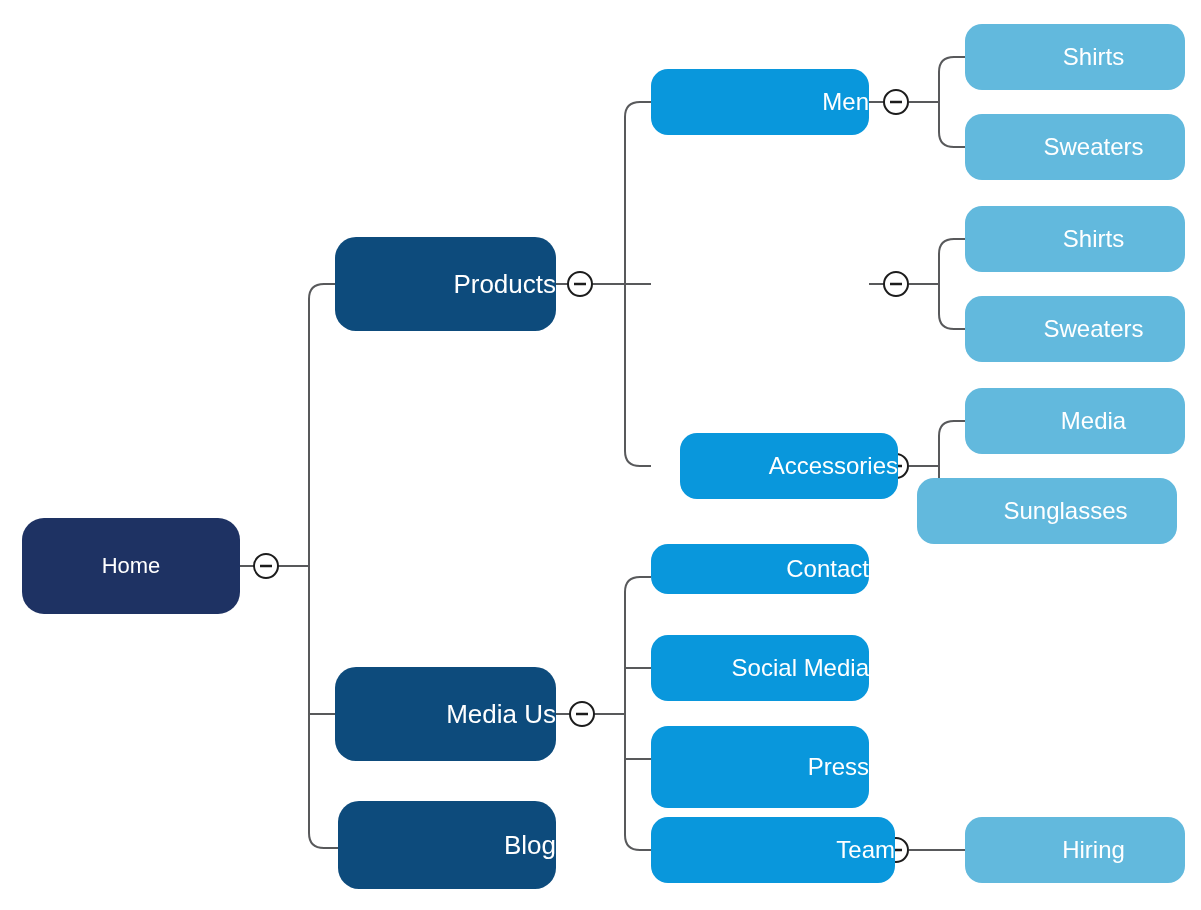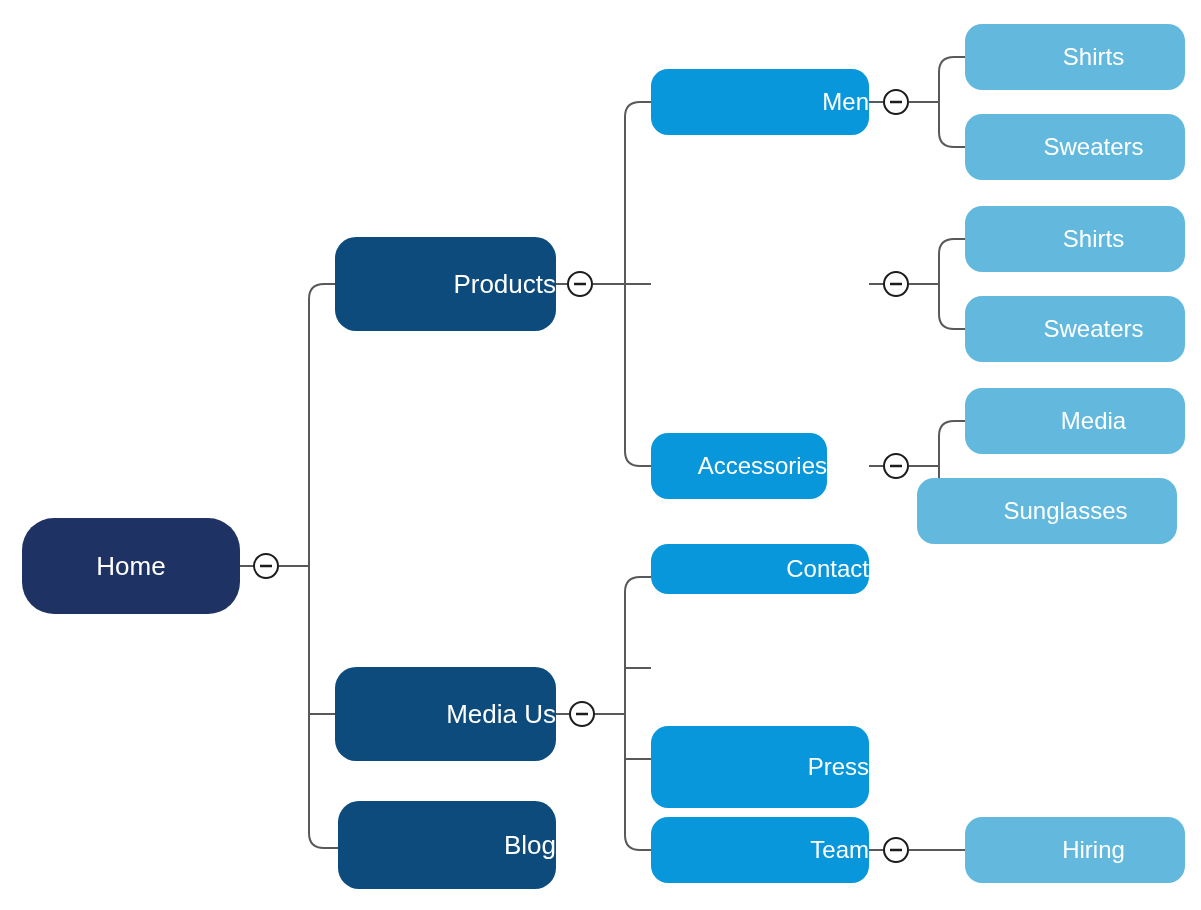--- a/index.html
+++ b/index.html
@@ -43,22 +43,22 @@
     justify-content: center;
     color: var(--text, #ffffff);
     text-align: center;
     box-sizing: border-box;
   }
   .node .label {
     white-space: nowrap;
   }
   .l0 {
     background: var(--root-bg, #1e3263);
-    border-radius: 32px;
-    font-size: 26px;
+    border-radius: 22px;
+    font-size: 22px;
   }
   .l1 {
     background: var(--level1-bg, #0d4b7c);
     border-radius: 21px;
     font-size: 26px;
     justify-content: flex-end;
   }
   .l2 {
     background: var(--level2-bg, #0997dc);
     border-radius: 17px;
@@ -149,30 +149,33 @@
   <div class="node l1" style="left:335px;top:667px;width:221px;height:94px">
     <span class="label">Media Us</span>
   </div>
   <div class="node l1" style="left:338px;top:801px;width:218px;height:88px">
     <span class="label">Blog</span>
   </div>
 
   <div class="node l2" style="left:651px;top:69px;width:218px;height:66px">
     <span class="label">Men</span>
   </div>
-  <div class="node l2" style="left:651px;top:433px;width:176px;height:66px">
+  <div class="node l2" style="left:680px;top:433px;width:218px;height:66px">
     <span class="label">Accessories</span>
   </div>
   <div class="node l2" style="left:651px;top:544px;width:218px;height:50px">
     <span class="label">Contact</span>
   </div>
+  <div class="node l2" style="left:651px;top:635px;width:218px;height:66px">
+    <span class="label">Social Media</span>
+  </div>
   <div class="node l2" style="left:651px;top:726px;width:218px;height:82px">
     <span class="label">Press</span>
   </div>
-  <div class="node l2" style="left:651px;top:817px;width:218px;height:66px">
+  <div class="node l2" style="left:651px;top:817px;width:244px;height:66px">
     <span class="label">Team</span>
   </div>
 
   <div class="node l3" style="left:965px;top:24px;width:220px;height:66px">
     <span class="label">Shirts</span>
   </div>
   <div class="node l3" style="left:965px;top:114px;width:220px;height:66px">
     <span class="label">Sweaters</span>
   </div>
   <div class="node l3" style="left:965px;top:206px;width:220px;height:66px">

